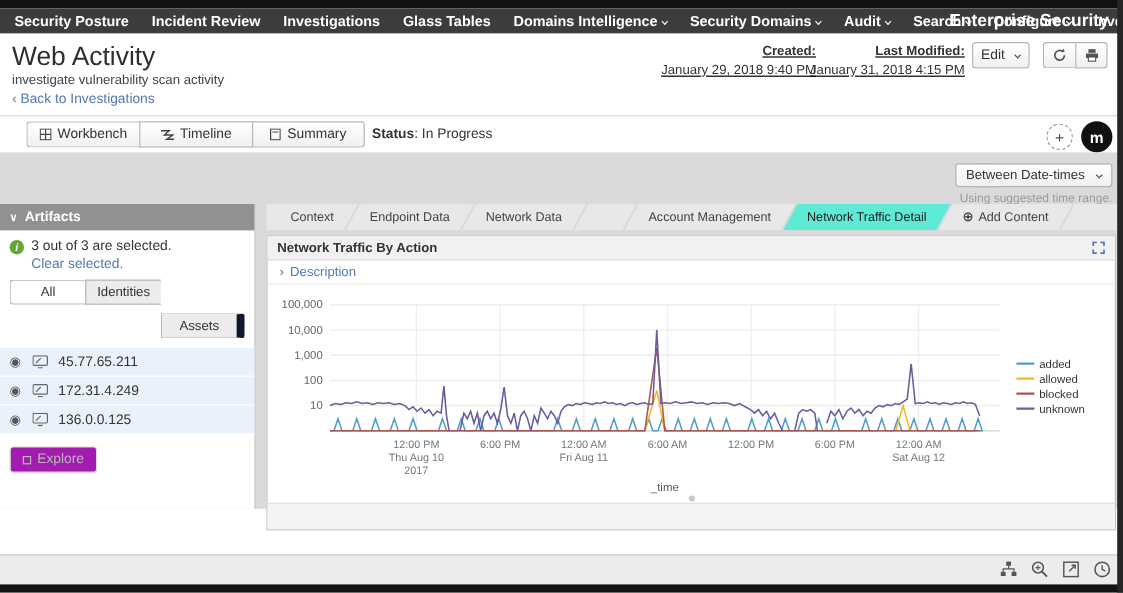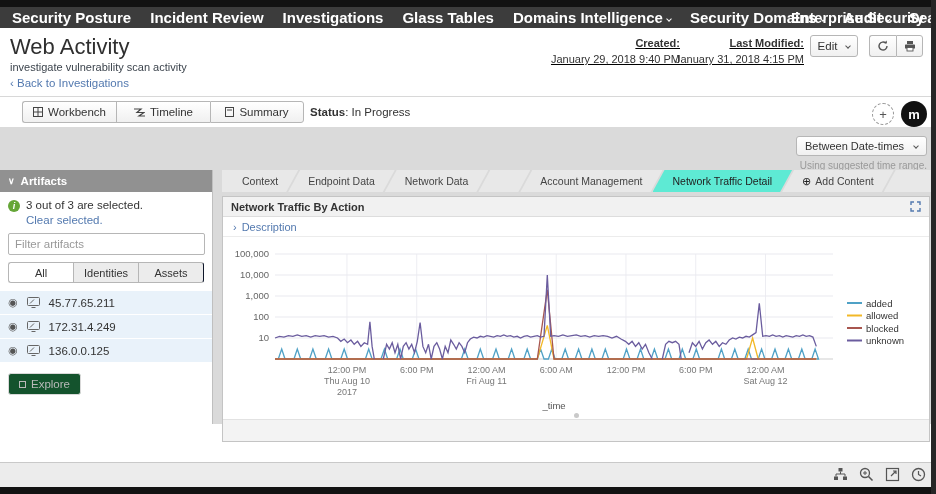--- a/index.html
+++ b/index.html
@@ -5,21 +5,21 @@
   * { margin:0; padding:0; box-sizing:border-box; }
   html,body { width:936px; height:494px; font-family:"Liberation Sans", sans-serif; background:#fff; overflow:hidden; position:relative; }
 
   .strip { position:absolute; left:0; width:936px; background:#121212; }
   #top-strip { top:0; height:7px; }
   #bottom-strip { top:487px; height:7px; }
   #right-strip { position:absolute; top:0; right:0; width:5px; height:494px; background:#262626; }
 
   
   #navbar { position:absolute; top:7px; left:0; width:936px; height:21px; background:#3c3c3c; display:flex; align-items:center; padding-left:12px; gap:19px; }
-  .nav-item { color:#fff; font-size:15px; font-weight:bold; white-space:nowrap; cursor:pointer; }
+  .nav-item { color:#fff; font-size:12px; font-weight:bold; white-space:nowrap; cursor:pointer; }
   .chev { display:inline-block; width:4px; height:4px; border-right:1.3px solid currentColor; border-bottom:1.3px solid currentColor; transform:rotate(45deg); margin-left:4px; vertical-align:2px; }
   .brand { position:absolute; right:12px; color:#fff; font-size:14.5px; font-weight:bold; }
 
   
   #header { position:absolute; top:28px; left:0; width:936px; height:69px; background:#fff; border-bottom:1px solid #d8d8d8; }
   #page-title { position:absolute; left:10px; top:6px; font-size:22px; color:#2f2f2f; }
   #page-subtitle { position:absolute; left:10px; top:33px; font-size:11px; color:#3c444d; }
   #back-link { position:absolute; left:10px; top:49px; font-size:11.5px; color:#5379af; cursor:pointer; }
   .meta-block { position:absolute; top:9px; width:150px; text-align:right;text-decoration:underline; }
   .meta-label { font-size:11px; font-weight:bold; color:#333; }
@@ -55,28 +55,28 @@
   #artifacts-header { height:22px; background:#919191; color:#fff; font-size:11.5px; font-weight:bold; display:flex; align-items:center; padding-left:8px; gap:6px; cursor:pointer; }
   #artifacts-header .collapse { font-size:9px; font-weight:bold; }
   #selection-row { padding:7px 8px 0 8px; display:flex; gap:6px; font-size:11.5px; color:#333; }
   .info-icon { width:12px; height:12px; border-radius:50%; background:#65a637; color:#fff; font-size:9px; font-style:italic; font-weight:bold; display:inline-flex; align-items:center; justify-content:center; flex:none; margin-top:1px; }
   #clear-link { margin:2px 0 0 26px; font-size:11.5px; color:#5379af; cursor:pointer; }
   #filter-input { margin:7px 8px 0 8px; width:197px; height:22px; border:1px solid #b6b6b6; border-radius:2px; font-size:11.5px; padding:0 6px; color:#333; font-family:"Liberation Sans",sans-serif; }
   #filter-input::placeholder { color:#999; }
   #artifact-tabs { display:flex; margin:7px 8px 8px 8px; }
   #artifact-tabs .btn { flex:1; height:21px; border-radius:0; border-right:none; font-size:11px; }
   #artifact-tabs .btn:first-child { border-radius:3px 0 0 3px; background:#fff; }
-  #artifact-tabs .btn:last-child { border-radius:0 3px 3px 0; border-right:1px solid #0f172a; }
+  #artifact-tabs .btn:last-child { border-radius:0 3px 3px 0; border-right:7px solid #0f172a;margin-top:28px; }
   #artifact-tabs .inactive { background:#ececec; }
   .artifact-row { height:24px; background:#e9f2fa; border-bottom:1px solid #fff; display:flex; align-items:center; padding-left:8px; gap:9px; cursor:pointer; }
   .scope-icon { color:#555; font-size:11px; }
   .artifact-label { font-size:11.5px; color:#333; }
   #artifact-buttons { display:flex; justify-content:space-between; margin:10px 8px 0 8px; }
   #add-artifact-button { height:22px; padding:0 10px; }
-  #explore-button { height:22px; padding:0 10px; background:#14532d; color:#b9b9b9; border-color:#d9d9d9; gap:5px; cursor:default; }
+  #explore-button { height:22px; padding:0 10px; background:#a21caf; color:#b9b9b9; border-color:#d9d9d9; gap:5px; cursor:default; }
   .mini-square { display:inline-block; width:7px; height:7px; border:1.2px solid currentColor; }
 
   
   #content-tabs { position:absolute; left:222px; top:43px; height:22px; display:flex; }
   .ctab { height:22px; line-height:22px; font-size:10.5px; color:#444; background:#e8e8e8; padding:0 20px; clip-path:polygon(12px 0, 100% 0, calc(100% - 12px) 100%, 0 100%); margin-left:-10px; white-space:nowrap; cursor:pointer; }
   .ctab:first-child { margin-left:0; clip-path:polygon(0 0, 100% 0, calc(100% - 12px) 100%, 0 100%); }
   .ctab.active { background:#5eead4; color:#222; z-index:2; }
   .ctab.spacer { width:52px; padding:0; cursor:default; }
   .add-icon { font-size:11px; margin-right:4px; color:#222; }
 
@@ -197,21 +197,20 @@
   <div id="artifacts-panel">
     <div id="artifacts-header">
       <span class="collapse">∨</span>
       <span>Artifacts</span>
     </div>
     <div id="selection-row">
       <span class="info-icon">i</span>
       <span>3 out of 3 are selected.</span>
     </div>
     <div id="clear-link">Clear selected.</div>
-    <input id="filter-input" placeholder="Filter artifacts" style="">
     <div id="artifact-tabs">
       <div class="btn">All</div>
       <div class="btn inactive">Identities</div>
       <div class="btn inactive">Assets</div>
     </div>
     <div class="artifact-row">
       <span class="scope-icon">◉</span>
       <svg width="13" height="11" viewBox="0 0 13 11">
           <rect x="0.5" y="0.5" width="12" height="8" rx="1" fill="none" stroke="#666"></rect>
           <line x1="3" y1="6.5" x2="7" y2="2.5" stroke="#666"></line>

